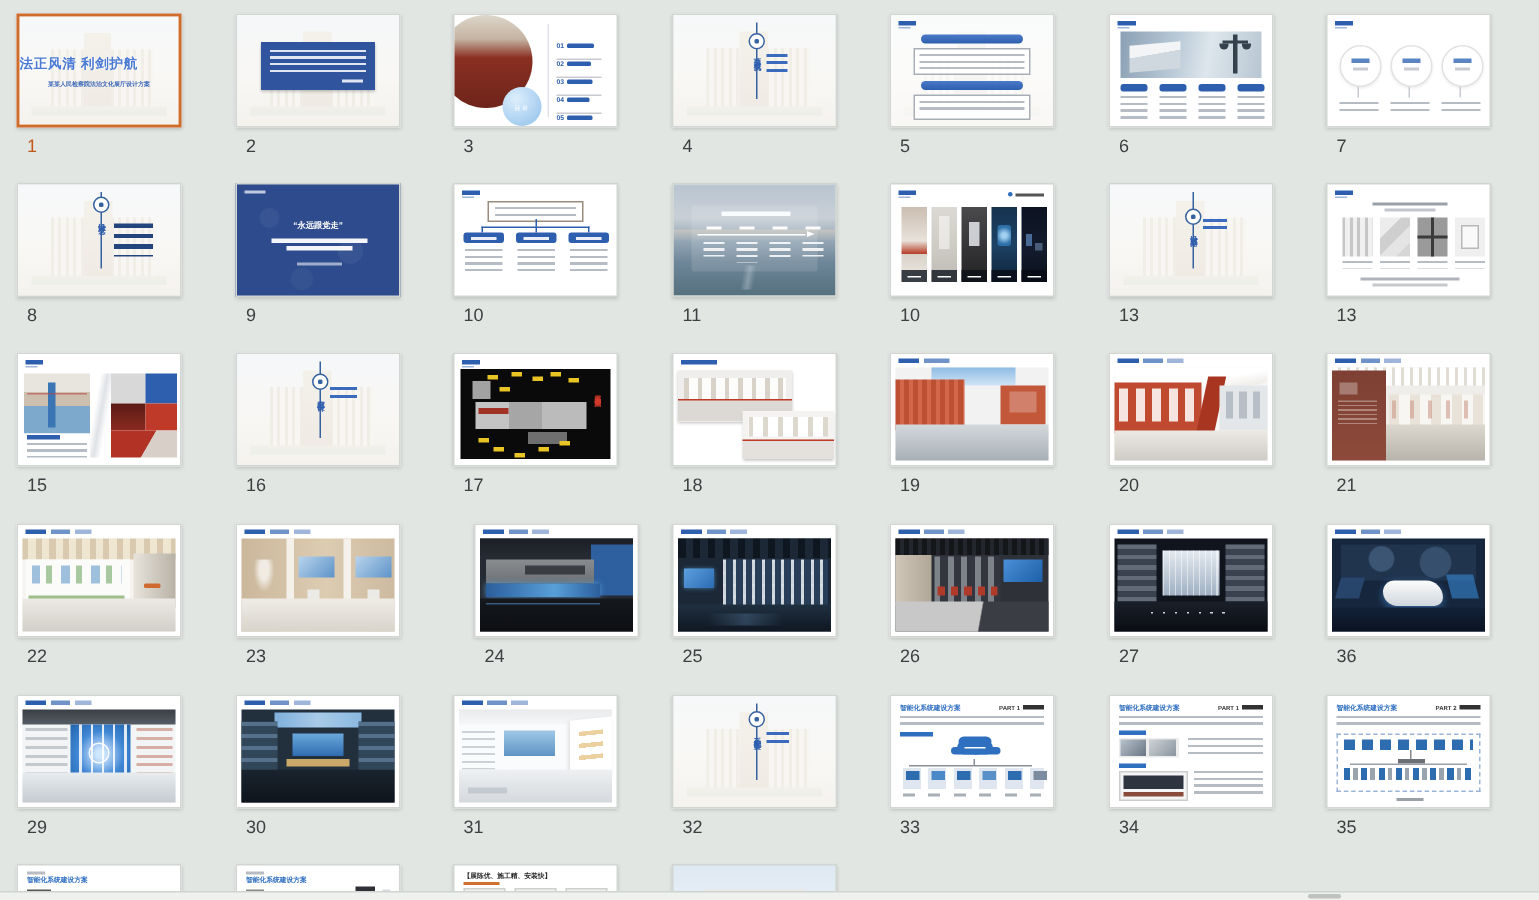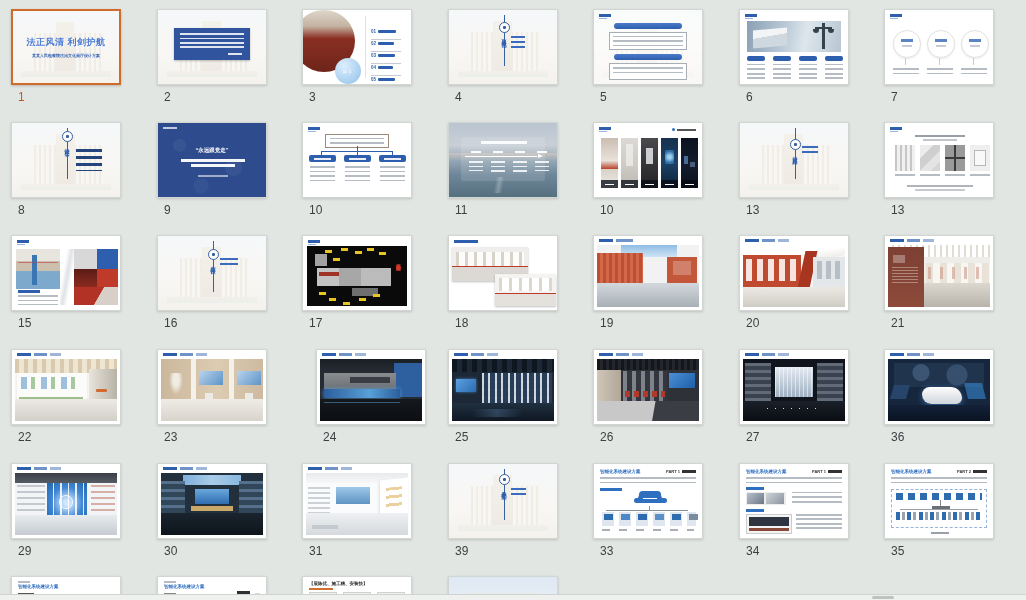--- a/index.html
+++ b/index.html
@@ -30,21 +30,21 @@
   .th:after{content:"";position:absolute;left:0;top:4px;width:8px;height:1px;background:#9fb6da;}
   
   .tb{background-image:repeating-linear-gradient(#b6bcc4 0 1.5px,transparent 1.5px 4.5px);}
   .tbw{background-image:repeating-linear-gradient(rgba(255,255,255,.85) 0 1.5px,transparent 1.5px 4.5px);}
   .abs{position:absolute;}
   
   .s9bg{background:#2d4b8d;}
   
   #bstrip{position:absolute;left:0;right:0;bottom:0;height:5px;background:#eff1ef;border-top:1px solid #d0d4d0;}
   #bthumb{position:absolute;left:872px;top:1px;width:22px;height:3px;border-radius:2px;background:#bfc3bf;}
-  .t1{position:absolute;top:25px;left:0;right:0;text-align:center;font-size:9px;font-weight:bold;color:#4a7ad4;
+  .t1{position:absolute;top:25px;left:0;right:0;font-size:9px;font-weight:bold;color:#4a7ad4;
       letter-spacing:.5px;text-shadow:.6px .6px 0 rgba(255,255,255,.9);white-space:nowrap;}
   .t1s{position:absolute;top:42px;left:0;right:0;text-align:center;font-size:4px;color:#3a66b8;font-weight:bold;}
   .n3{font-size:4.5px;font-weight:bold;color:#2e5fae;}
   .q9{position:absolute;top:24px;left:0;right:0;text-align:center;font-size:5.5px;font-weight:bold;color:#fff;}
   .vred{position:absolute;right:6px;top:14px;writing-mode:vertical-rl;font-size:4.5px;font-weight:bold;color:#d23a2a;letter-spacing:.5px;}
   .bh{position:absolute;top:5px;left:6px;font-size:4.5px;font-weight:bold;color:#2f6fc0;white-space:nowrap;}
   .bp{position:absolute;top:5px;right:22px;font-size:4px;font-weight:bold;color:#333;}
   .cell, .thumb, .num{box-sizing:border-box;}
 </style>
 </head>
@@ -618,21 +618,21 @@
           <i class="bB"></i>
           <i class="bC"></i>
         </div>
       <div class="vln"></div>
       <div class="vcc" style="top:10px">
           <i></i>
         </div>
       <div class="vtx" style="top:23px">系统配置</div>
       <div class="lst" style="left:62px;top:24px;width:15px;height:9px;"></div>
     </div>
-    <div class="num">39</div>
+    <div class="num">32</div>
   </div>
 
   <div class="cell" style="left:593px;top:463px">
     <div class="thumb">
       <div class="bh">智能化系统建设方案</div>
       <div class="bp">PART 1</div>
       <div class="abs" style="right:6px;top:6px;width:14px;height:2.5px;background:#333;"></div>
       <div class="tb abs" style="left:6px;right:6px;top:13px;height:7px;"></div>
       <div class="abs" style="left:6px;top:24px;width:22px;height:2.5px;background:#2f6fc0;"></div>
       <div class="abs" style="left:44px;top:30px;width:24px;height:9px;border-radius:6px;background:#2f6fc0;box-shadow:-6px 2px 0 -2px #2f6fc0,7px 2px 0 -2px #2f6fc0,0 -4px 0 -1px #2f6fc0;">

